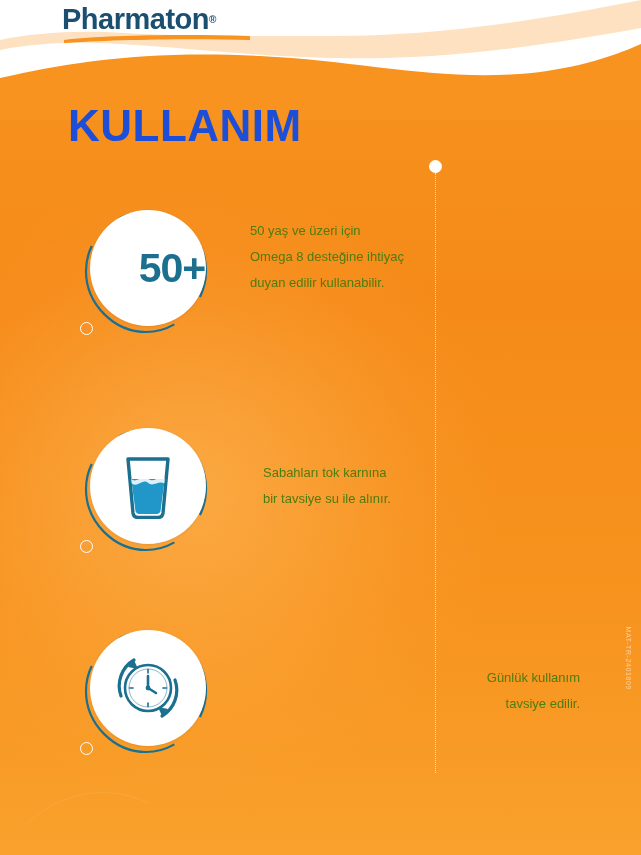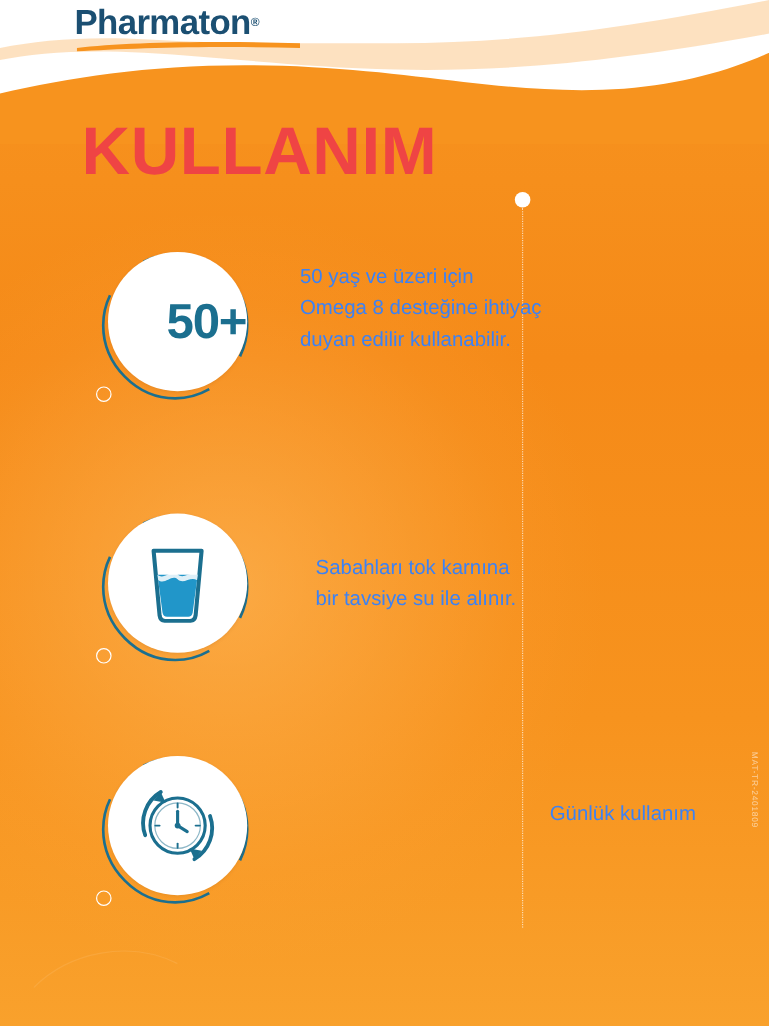--- a/index.html
+++ b/index.html
@@ -83,22 +83,22 @@
     top: 30px;
     width: 186px;
     height: 9px;
   }
 
   
   .title {
     position: absolute;
     left: 68px;
     top: 102px;
-    color: #ef4444;
-    font-size: 56px;
+    color: #1d4ed8;
+    font-size: 44px;
     font-weight: bold;
     letter-spacing: 0.5px;
     line-height: 48px;
     z-index: 5;
   }
 
   
   .timeline {
     position: absolute;
     left: 429px;
@@ -194,22 +194,22 @@
     display: flex;
     align-items: center;
     justify-content: center;
   }
 
   .item-text {
     position: absolute;
     left: 190px;
     top: 18px;
     width: 330px;
-    color: #3b82f6;
-    font-size: 17px;
+    color: #4d7c0f;
+    font-size: 13px;
     line-height: 26px;
     font-weight: normal;
   }
   .item-2 .item-text { top: 42px; margin-left: 13px; }
   .item-3 .item-text { top: 45px; text-align: right; }
   .item-text .line { display: block; white-space: nowrap; }
 
   
   .side-code {
     position: absolute;
@@ -329,20 +329,21 @@
 
           <line x1="41" y1="41" x2="41" y2="29" stroke="#1b6f8f" stroke-width="2.6" stroke-linecap="round"></line>
           <line x1="41" y1="41" x2="49" y2="46" stroke="#1b6f8f" stroke-width="2.6" stroke-linecap="round"></line>
           <circle cx="41" cy="41" r="2.4" fill="#1b6f8f"></circle>
         </svg>
       </div>
       <div class="small-circle"></div>
     </div>
     <div class="item-text">
       <span class="line">Günlük kullanım</span>
+      <span class="line">tavsiye edilir.</span>
     </div>
   </div>
 
   <svg class="bottom-shape" viewBox="0 0 120 60" xmlns="http://www.w3.org/2000/svg">
     <path d="M0,50 C30,20 80,10 120,30" fill="none" stroke="#ffffff" stroke-width="1" opacity="0.25"></path>
   </svg>
 
   <div class="side-code">MAT-TR-2401809</div>
 
 </div>

